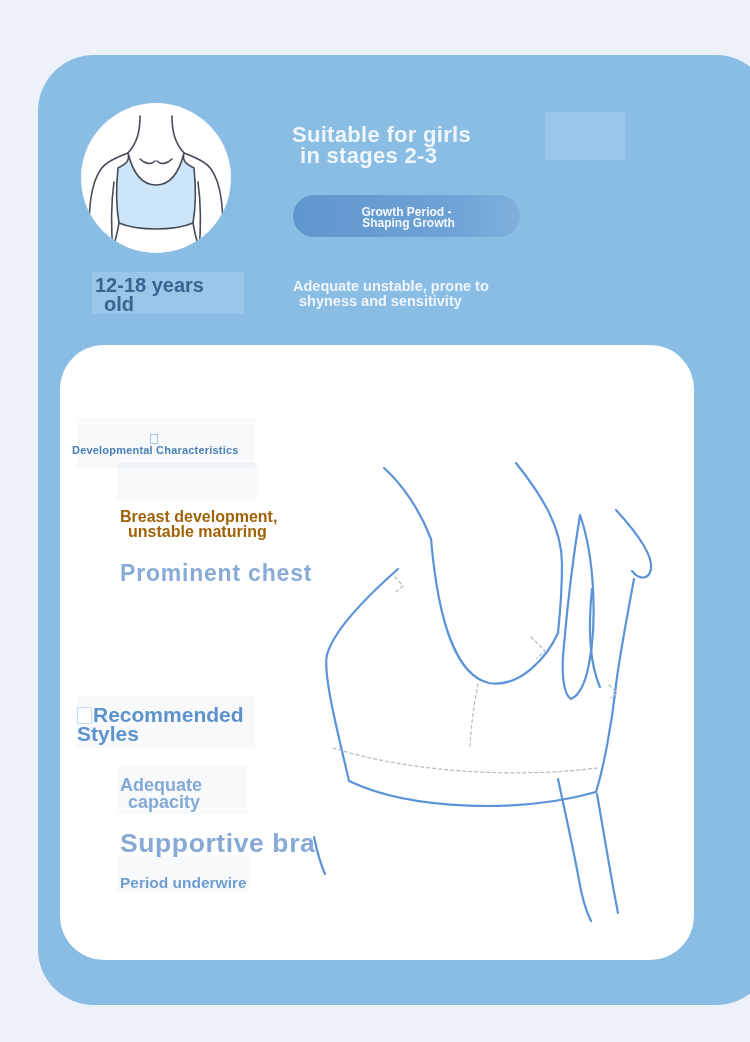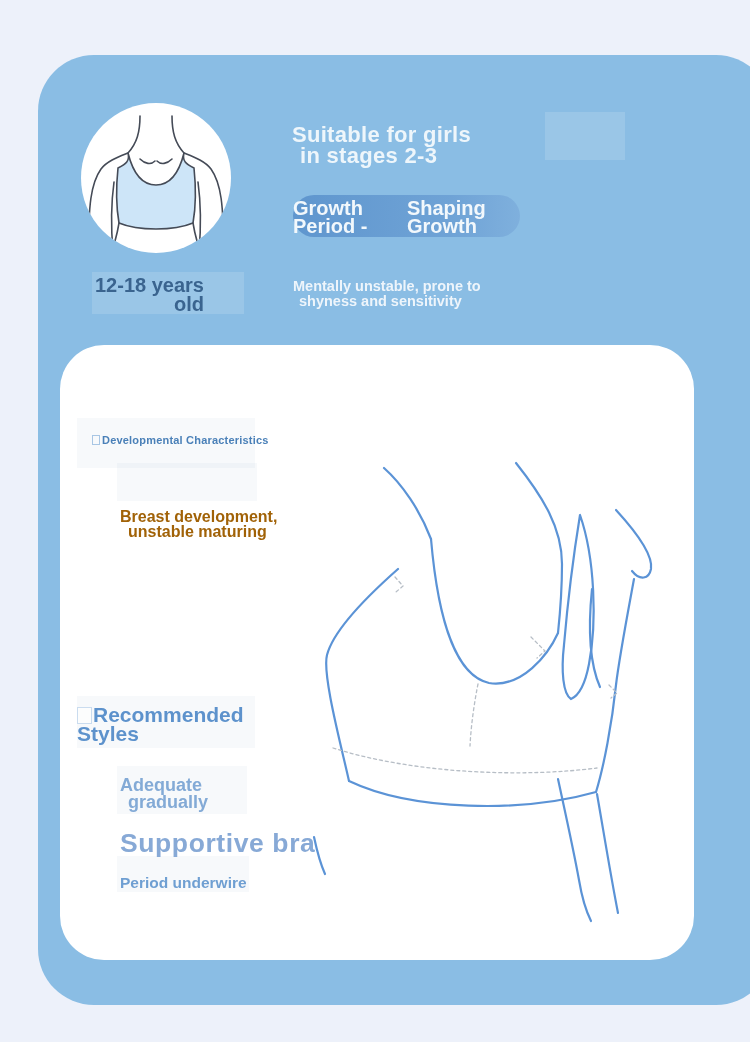--- a/index.html
+++ b/index.html
@@ -22,29 +22,29 @@
   .avatar-circle svg{display:block;}
   .hero-title{
     position:absolute;left:292px;top:125px;
     color:#eef6fb;font-size:22px;line-height:0.95;letter-spacing:0.3px;
   }
   .hero-title .l2{padding-left:8px;}
   .pill{
     position:absolute;left:293px;top:195px;width:227px;height:42px;
     border-radius:21px;
     background:linear-gradient(90deg,#5f96ce 0%,#6fa3d6 70%,#7fb0dd 100%);
-    display:flex;flex-direction:row;justify-content:center;align-items:center;
-    color:#f2f8fc;font-size:20px;line-height:0.88;padding-top:4px;box-sizing:border-box;
+    display:flex;flex-direction:column;justify-content:center;align-items:center;
+    color:#f2f8fc;font-size:12px;line-height:0.88;padding-top:4px;box-sizing:border-box;
   }
   .pill .l2{padding-left:4px;}
   .age-label{
     position:absolute;left:95px;top:276px;
     color:#3a648f;font-size:20px;line-height:0.95;
   }
-  .age-label .l2{padding-left:9px;text-align:right;}
+  .age-label .l2{padding-left:9px;}
   .hero-note{
     position:absolute;left:293px;top:279px;
     color:#eef5fb;font-size:14.5px;line-height:1.05;
   }
   .hero-note .l2{padding-left:6px;}
   .white-card{
     position:absolute;left:60px;top:345px;width:634px;height:615px;
     background:#ffffff;border-radius:44px;
   }
   .bra-art{position:absolute;left:300px;top:440px;width:400px;height:500px;}
@@ -129,51 +129,52 @@
       <div>Growth Period -</div>
       <div class="l2">Shaping Growth</div>
     </div>
 
     <div class="age-label" style="left:57px;top:221px;position:absolute;">
       <div>12-18 years</div>
       <div class="l2">old</div>
     </div>
 
     <div class="hero-note" style="left:255px;top:224px;position:absolute;">
-      <div>Mentally unstable, prone to</div>
+      <div>Adequate unstable, prone to</div>
       <div class="l2">shyness and sensitivity</div>
     </div>
 
     <div class="white-card" style="left:22px;top:290px;position:absolute;">
 
       <div class="ghost on-white" style="left:17px;top:73px;width:178px;height:50px;"></div>
       <div class="ghost on-white" style="left:57px;top:118px;width:140px;height:38px;"></div>
       <div class="ghost on-white" style="left:17px;top:351px;width:178px;height:52px;"></div>
       <div class="ghost on-white" style="left:57px;top:421px;width:130px;height:48px;"></div>
       <div class="ghost on-white" style="left:57px;top:511px;width:132px;height:36px;"></div>
 
-      <div class="section-label-sm" style="left:32px;top:89px;position:absolute;">
+      <div class="section-label-sm" style="left:12px;top:89px;position:absolute;flex-direction:column;">
         <span class="tofu-sm"></span>
         <span>Developmental Characteristics</span>
       </div>
 
       <div class="feature-lines" style="left:60px;top:164px;position:absolute;">
         <div>Breast development,</div>
         <div class="l2">unstable maturing</div>
       </div>
 
+      <div class="feature-highlight" style="left:60px;top:215px;position:absolute;">Prominent chest</div>
 
       <div class="section-label-lg" style="left:17px;top:360px;position:absolute;">
         <div><span class="tofu-lg"></span><span>Recommended</span></div>
         <div>Styles</div>
       </div>
 
       <div class="style-lines" style="left:60px;top:432px;position:absolute;">
         <div>Adequate</div>
-        <div class="l2">gradually</div>
+        <div class="l2">capacity</div>
       </div>
 
       <div class="style-highlight" style="left:60px;top:483px;position:absolute;">Supportive bra</div>
 
       <div class="style-note" style="left:60px;top:529px;position:absolute;">Period underwire</div>
 
       <svg class="bra-art" style="left:240px;top:95px;position:absolute;" width="400" height="500" viewBox="0 0 400 500">
         <g fill="none" stroke="#5b93d6" stroke-width="2.2" stroke-linecap="round">
           <path d="M 84 28 C 102 44, 120 70, 131 99"></path>
           <path d="M 131 99 C 138 180, 156 236, 189 243 C 222 248, 248 215, 258 193"></path>

